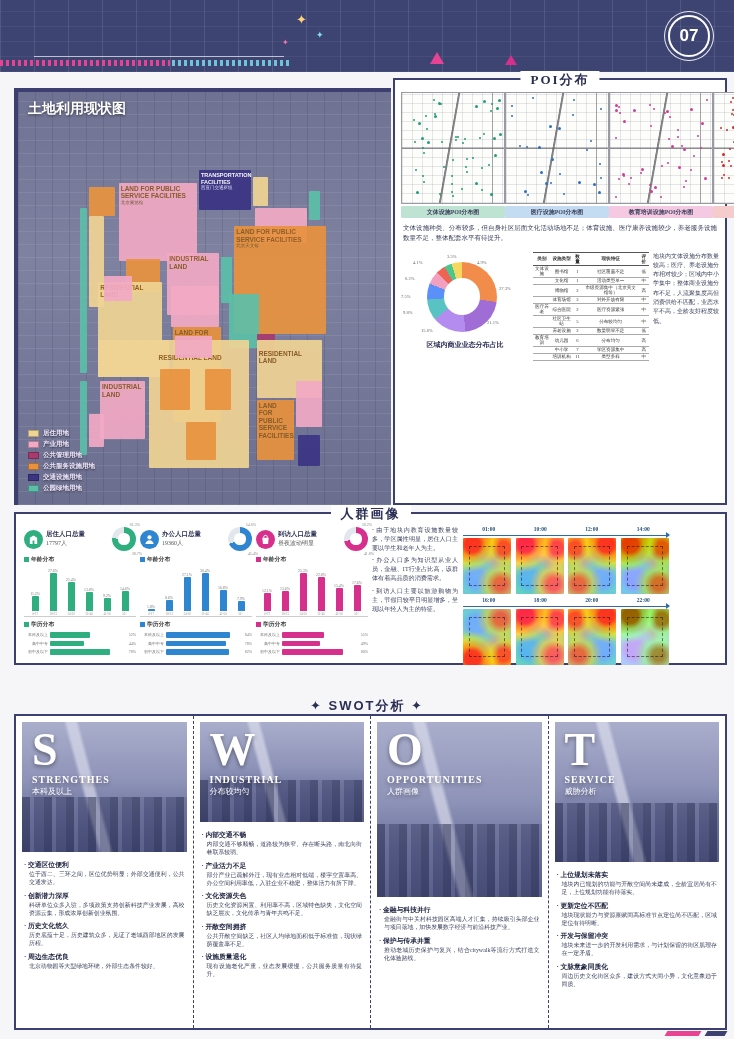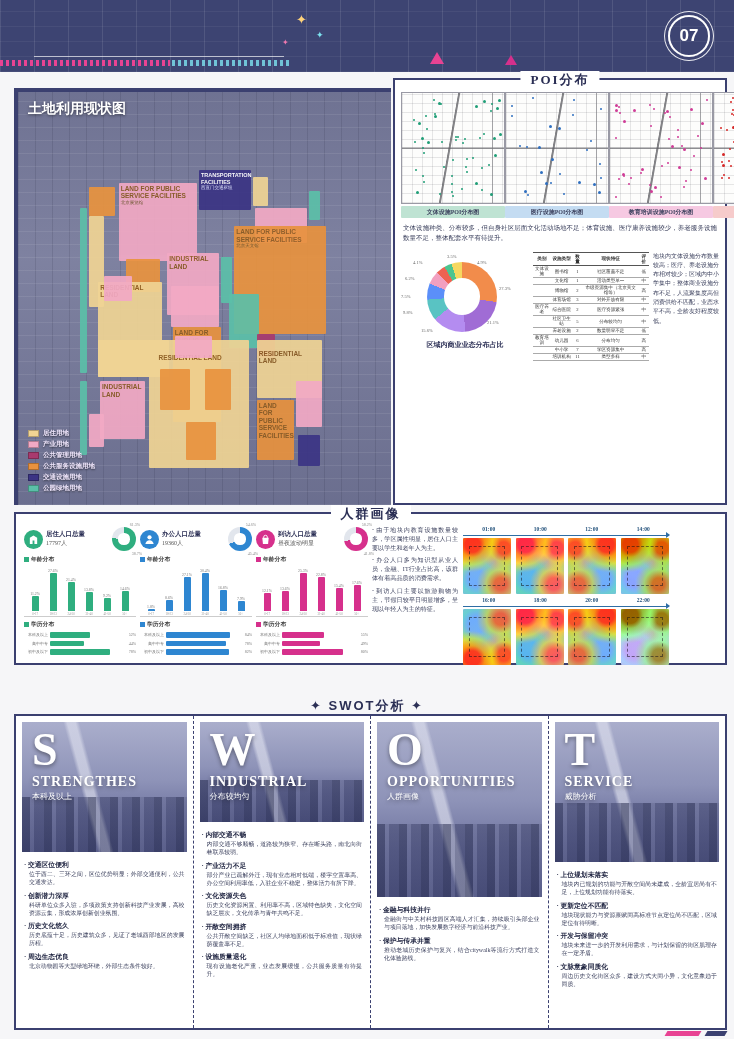--- a/index.html
+++ b/index.html
@@ -134,21 +134,21 @@
   .swot{left:14px;top:714px;width:713px;height:316px;display:flex;}
   .swcol{flex:1;display:flex;flex-direction:column;overflow:hidden;}
   .swcol + .swcol{border-left:1px dashed #3b4070;}
   .photo{position:relative;flex:none;margin:6px;background:
     linear-gradient(75deg,transparent 38%,rgba(222,224,238,.65) 40%,rgba(222,224,238,.65) 44%,transparent 46%),
     linear-gradient(180deg,#aaaecc 0%,#8e93b8 45%,#6f74a0 72%,#575c8a 100%);}
   .photo::after{content:"";position:absolute;left:0;right:0;bottom:0;height:42%;
     background:repeating-linear-gradient(90deg,rgba(30,35,70,.5) 0 8px,rgba(96,101,140,.4) 8px 12px,rgba(50,55,95,.45) 12px 22px);}
   .bigletter{position:absolute;left:10px;top:6px;z-index:2;color:#fff;text-shadow:0 2px 4px rgba(0,0,0,.4);}
   .bigletter .L{font-size:46px;font-weight:900;line-height:.95;display:block;}
-  .bigletter .en{font-size:14px;font-weight:900;letter-spacing:1px;display:block;margin-top:2px;}
+  .bigletter .en{font-size:10px;font-weight:900;letter-spacing:1px;display:block;margin-top:2px;}
   .bigletter .cn{font-size:8px;display:block;margin-top:1px;}
   .swlist{margin:2px 8px;flex:1;}
   .swlist li{list-style:none;margin-bottom:4px;}
   .swlist b{display:block;font-size:6.8px;color:#1e2340;}
   .swlist b::before{content:"· ";}
   .swlist p{font-size:5.9px;line-height:1.4;color:#3a3f5c;margin-left:5px;text-align:justify;}
   
   .f1{position:absolute;right:34px;bottom:3px;width:34px;height:5px;background:#e84393;transform:skewX(-30deg);}
   .f2{position:absolute;right:8px;bottom:3px;width:20px;height:5px;background:#3b4070;transform:skewX(-30deg);}
 </style>

